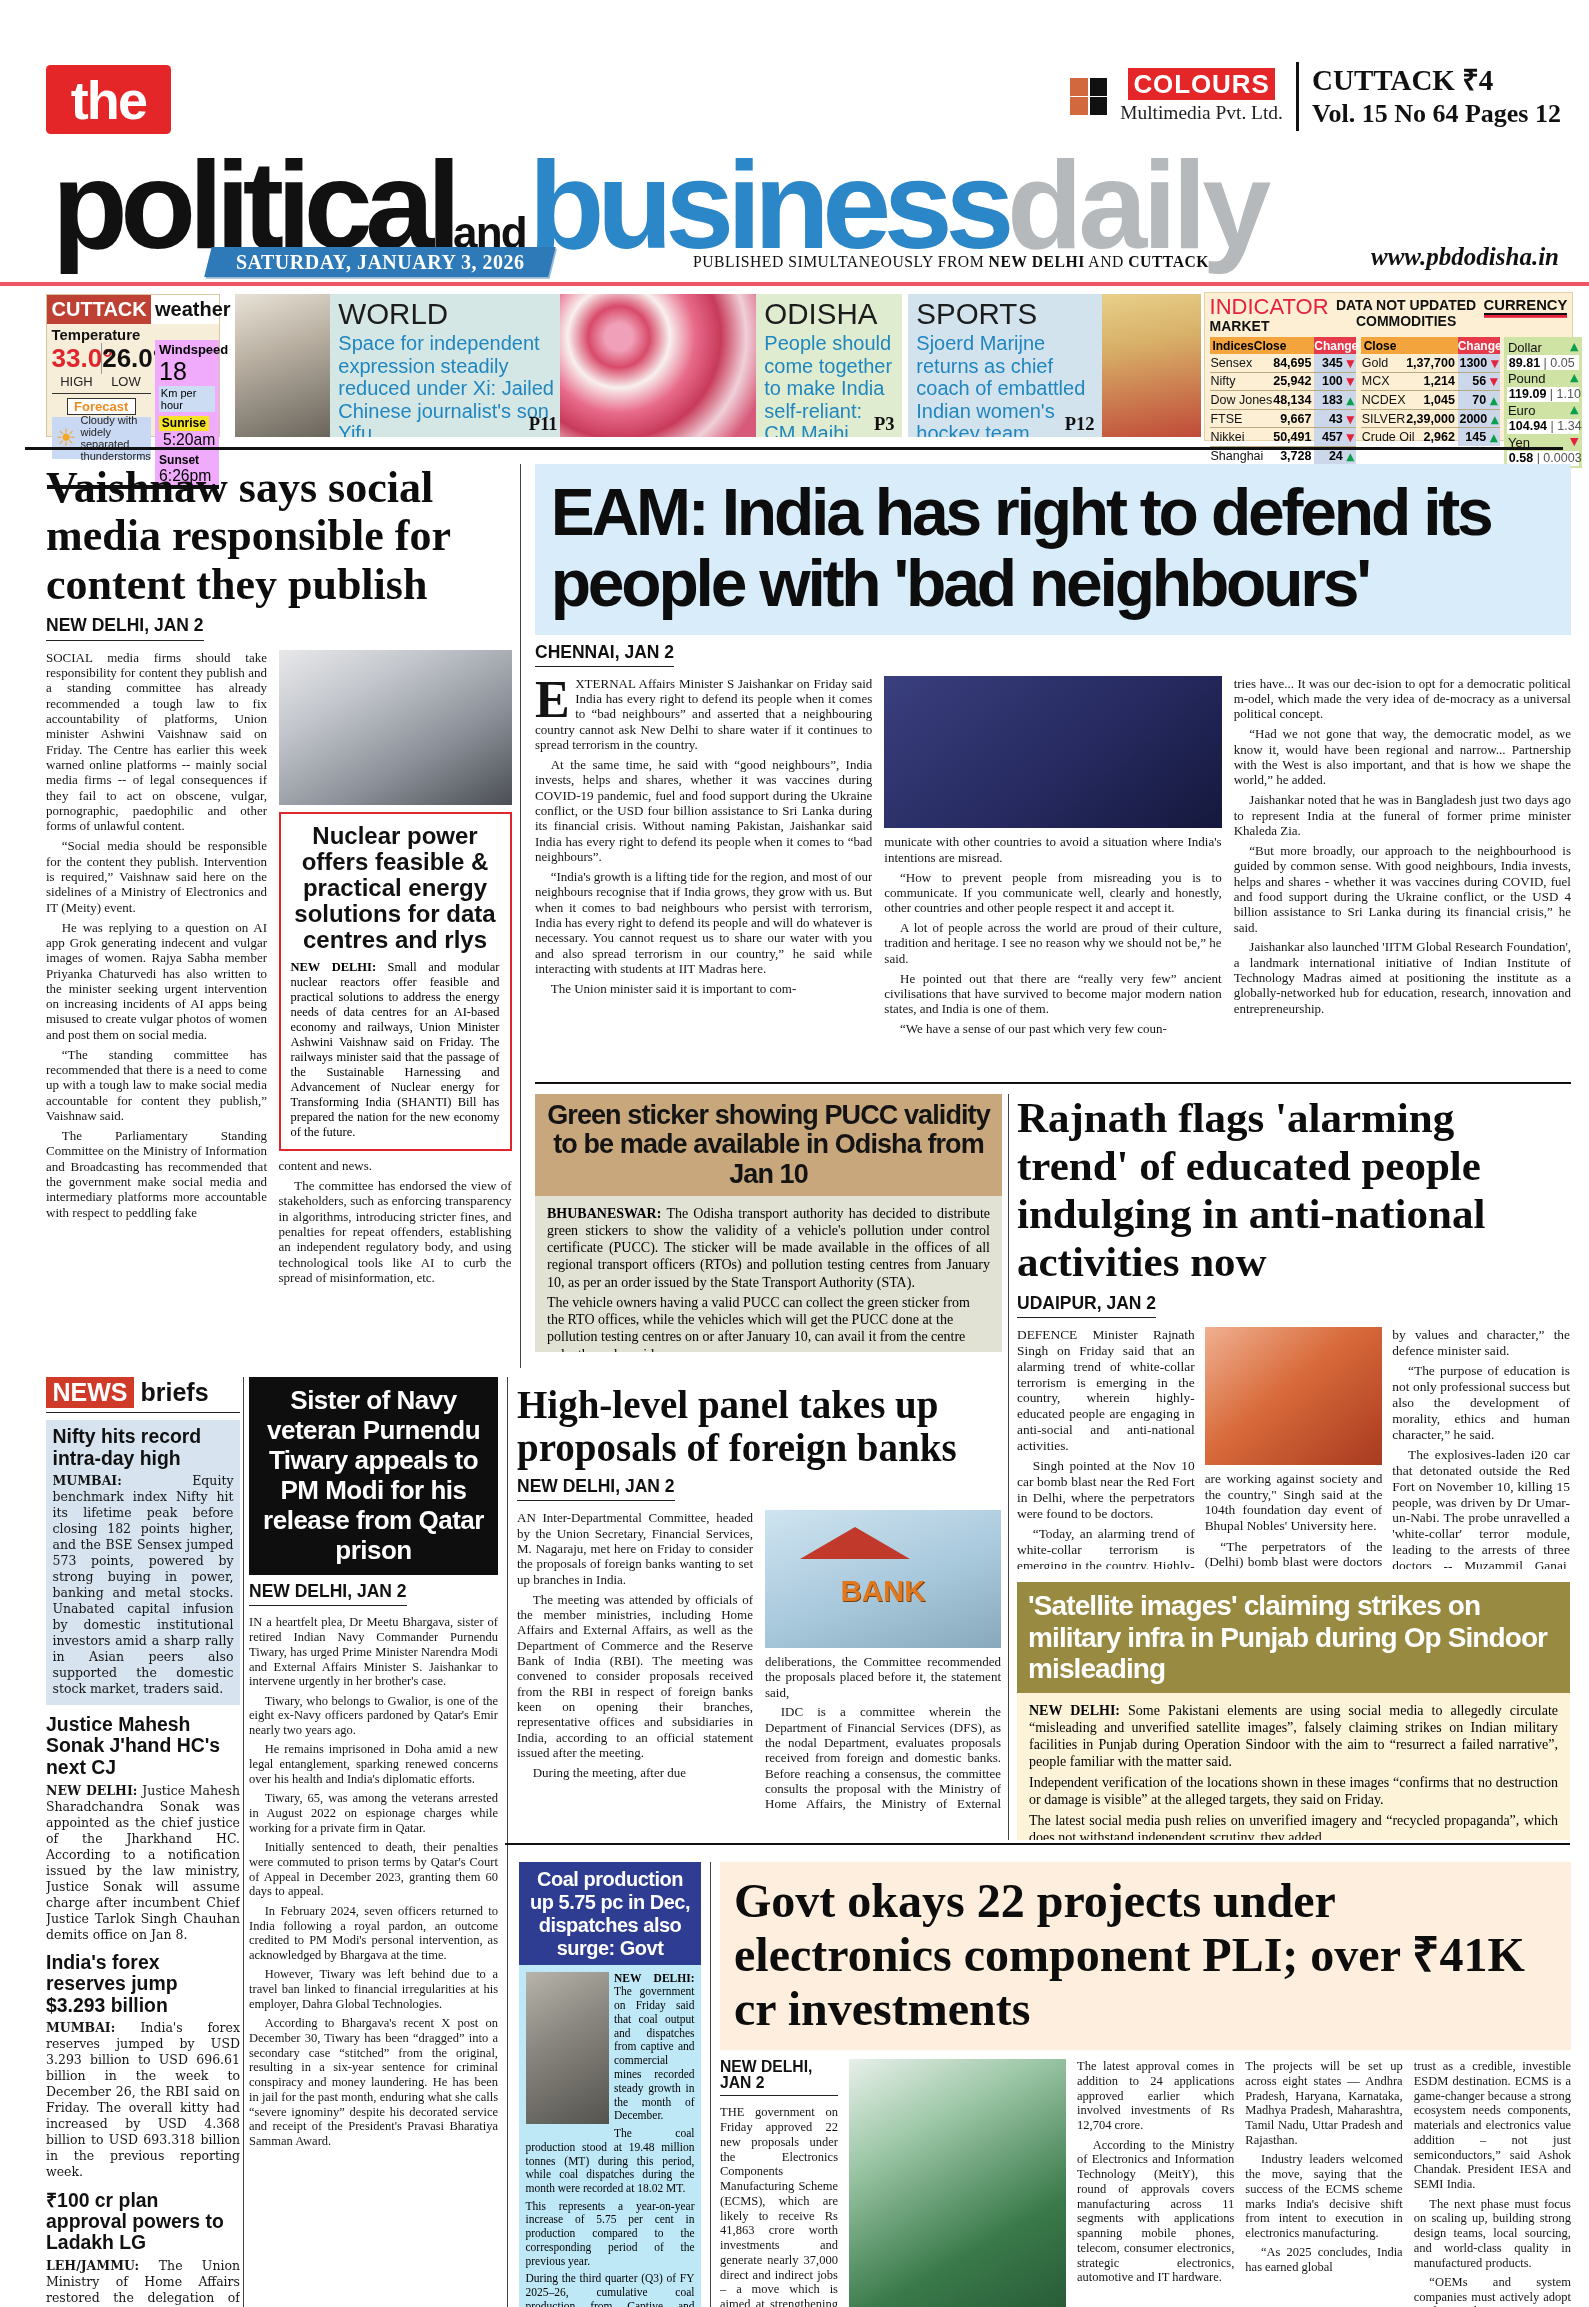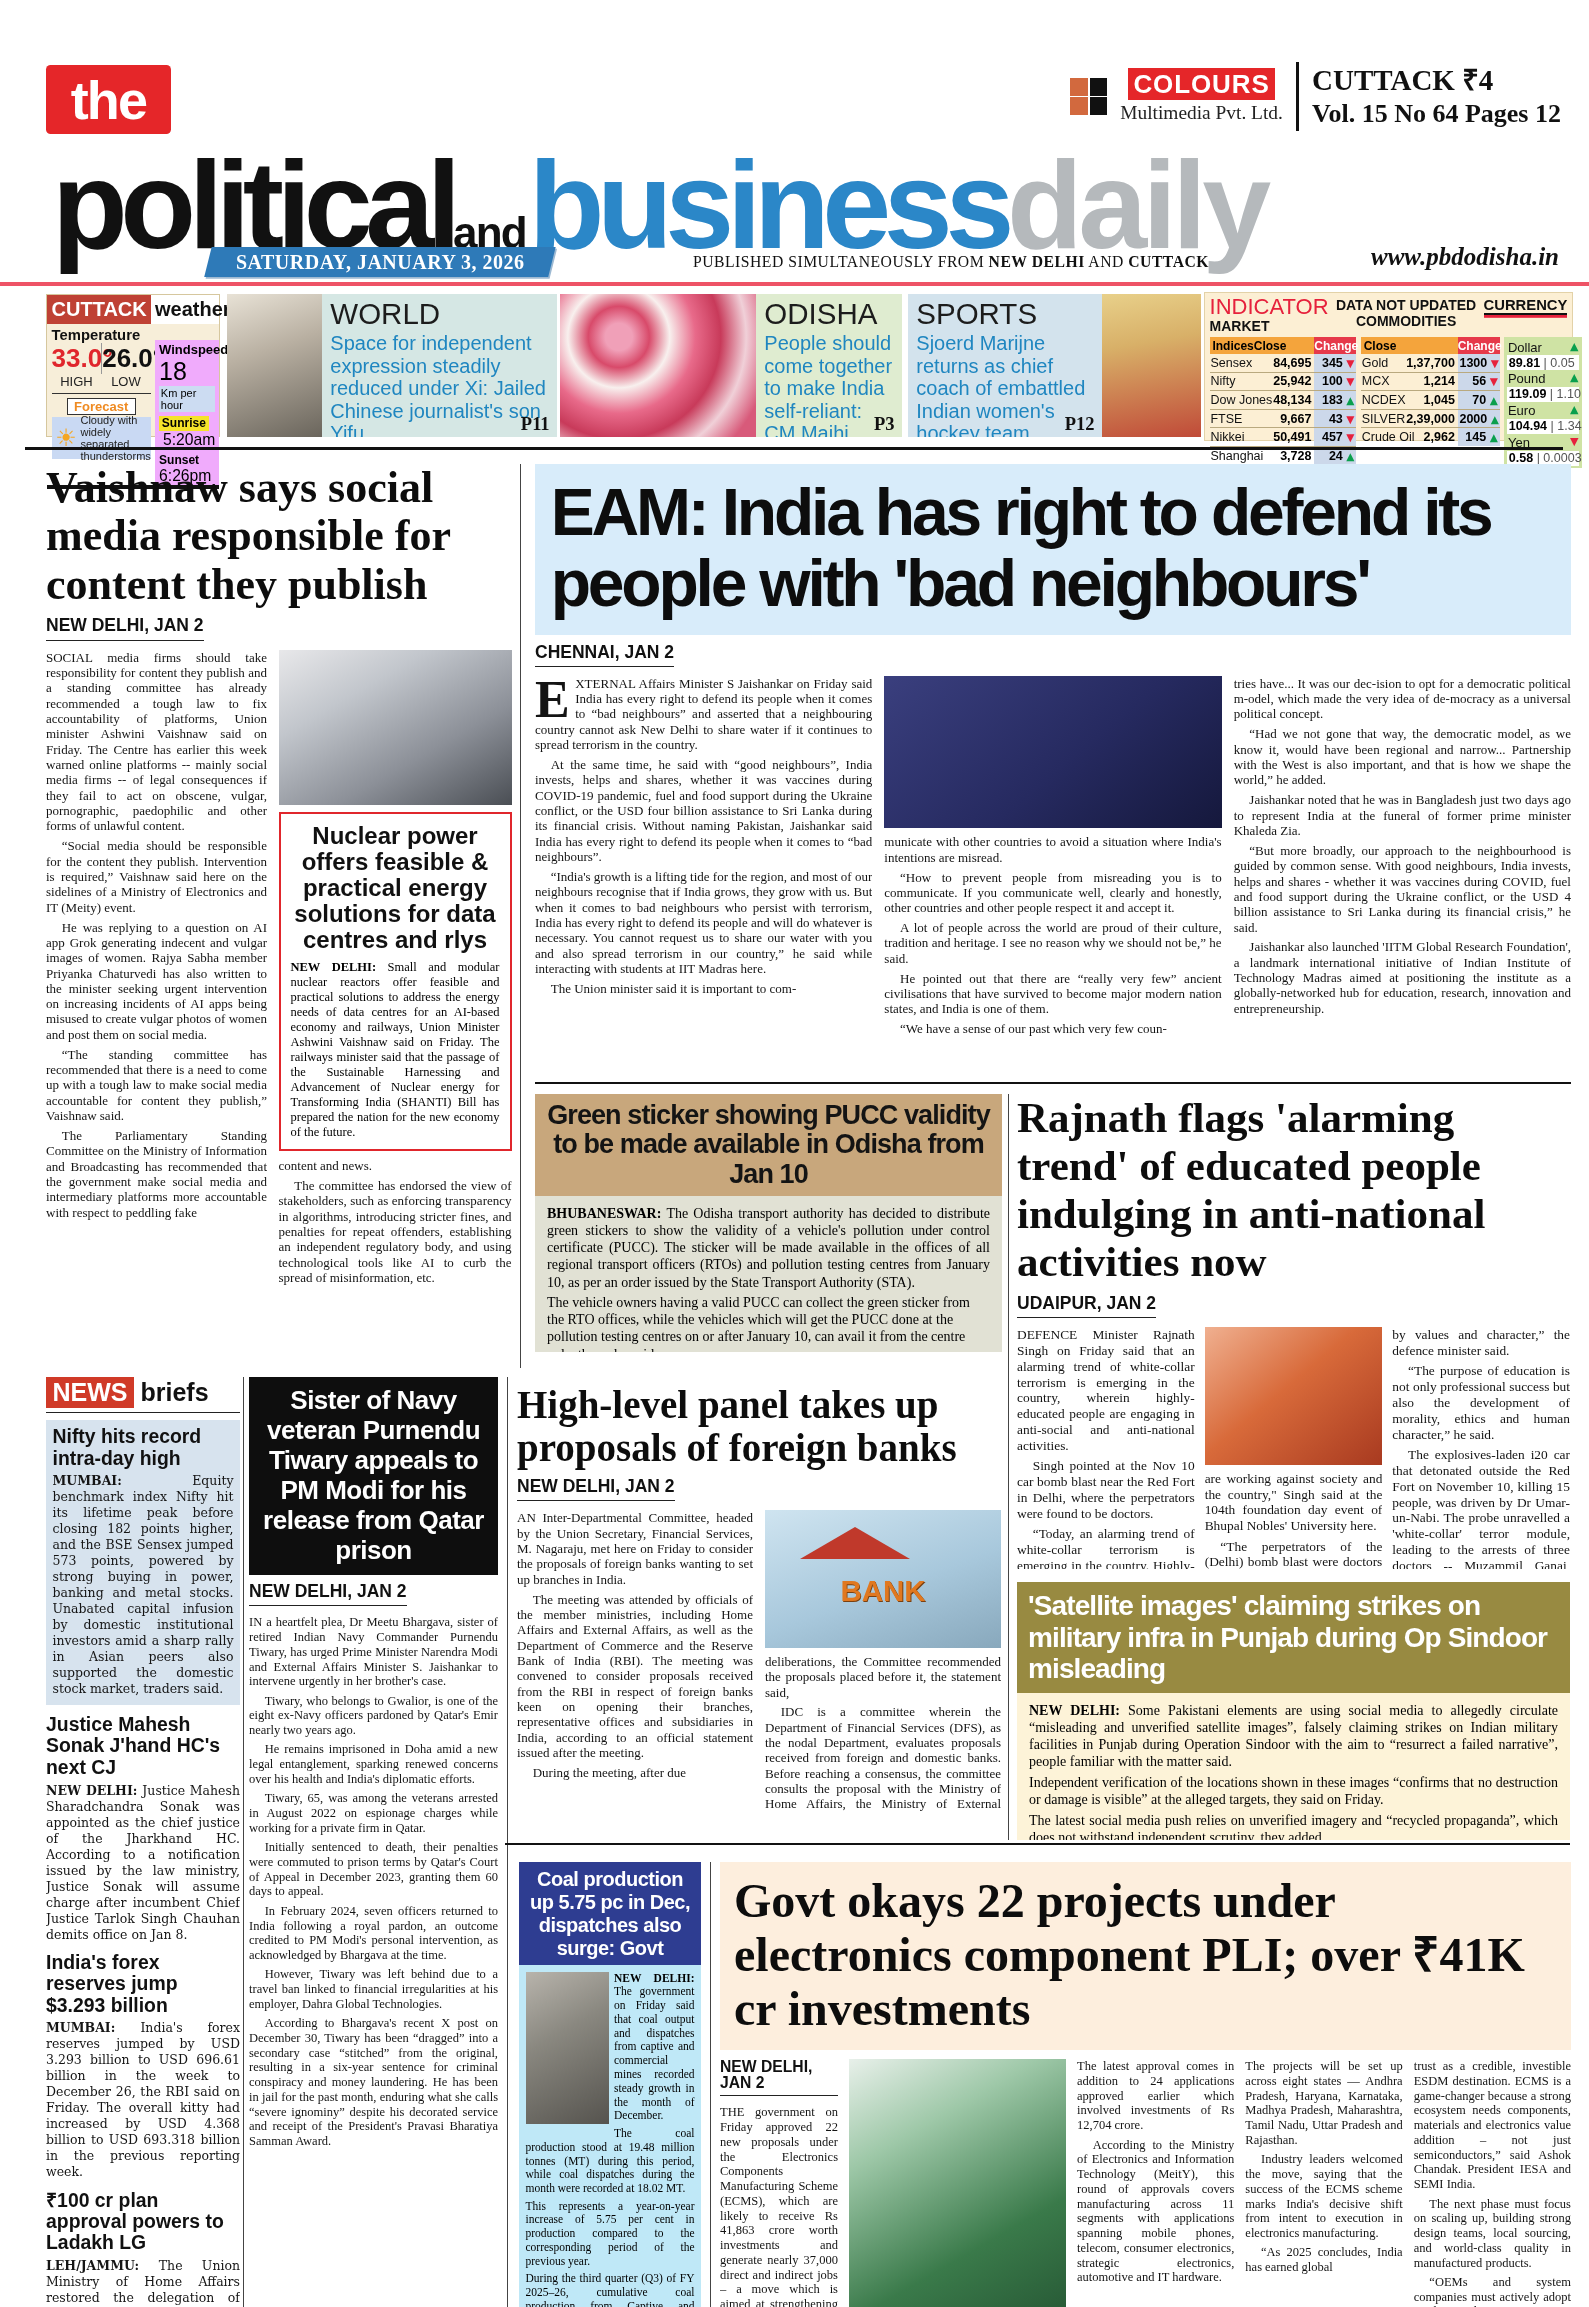--- a/index.html
+++ b/index.html
@@ -64,21 +64,21 @@
   .wx-right .ss-l { font-weight:bold; font-size:12px; margin-top:2.8px; }
   .wx-right .ss-v { font-size:15.7px; }
   .wx-bottom { height:4.6px; background:#111; }
 
   .teaser { top:294px; height:143px; display:flex; overflow:hidden; }
   .teaser .t-photo { flex:none; }
   .teaser .t-body { padding:4.6px 8.3px; position:relative; flex:1; }
   .teaser h3 { font:29.5px/1.05 "Liberation Sans", sans-serif; color:#1c1c1c; font-weight:normal; }
   .teaser p { font:20px/1.12 "Liberation Sans", sans-serif; color:#1f86c0; margin-top:2.8px; }
   .teaser .pg { position:absolute; right:7.4px; bottom:3.7px; font:bold 18.5px/1 "Liberation Serif", serif; color:#111; }
-  .t-world { left:227px; width:330px; background:#d5e7e4; }
+  .t-world { left:235px; width:330px; background:#d5e7e4; }
   .t-world .t-photo { width:95px; background:linear-gradient(160deg,#e8e2d6 0%,#b9b0a2 40%,#6a655c 100%); }
   .t-odisha { left:560px; width:342px; background:#dfecd0; }
   .t-odisha .t-photo { width:196px; background:radial-gradient(circle at 30% 30%,#f0a0b8 8%,#d84a6a 18%,#f8f0ee 30%,#e86a8a 45%,#c83a5a 60%,#f0d0d8 75%,#d85a7a 90%); }
   .t-sports { left:908px; width:293px; background:#d3e3ed; flex-direction:row; }
   .t-sports .t-photo { width:99px; background:linear-gradient(170deg,#e8d08a 0%,#d8b068 35%,#c04a38 100%); }
 
   
   .ind { left:1204px; top:292px; width:369px; height:149px; background:#fcefd4; border:1.4px solid #e3d2a8; padding:3.7px 4.6px; font-family:"Liberation Sans", sans-serif; }
   .ind-top { display:flex; justify-content:space-between; align-items:flex-start; }
   .ind-title { color:#e6213c; font-size:22px; line-height:0.95; }

